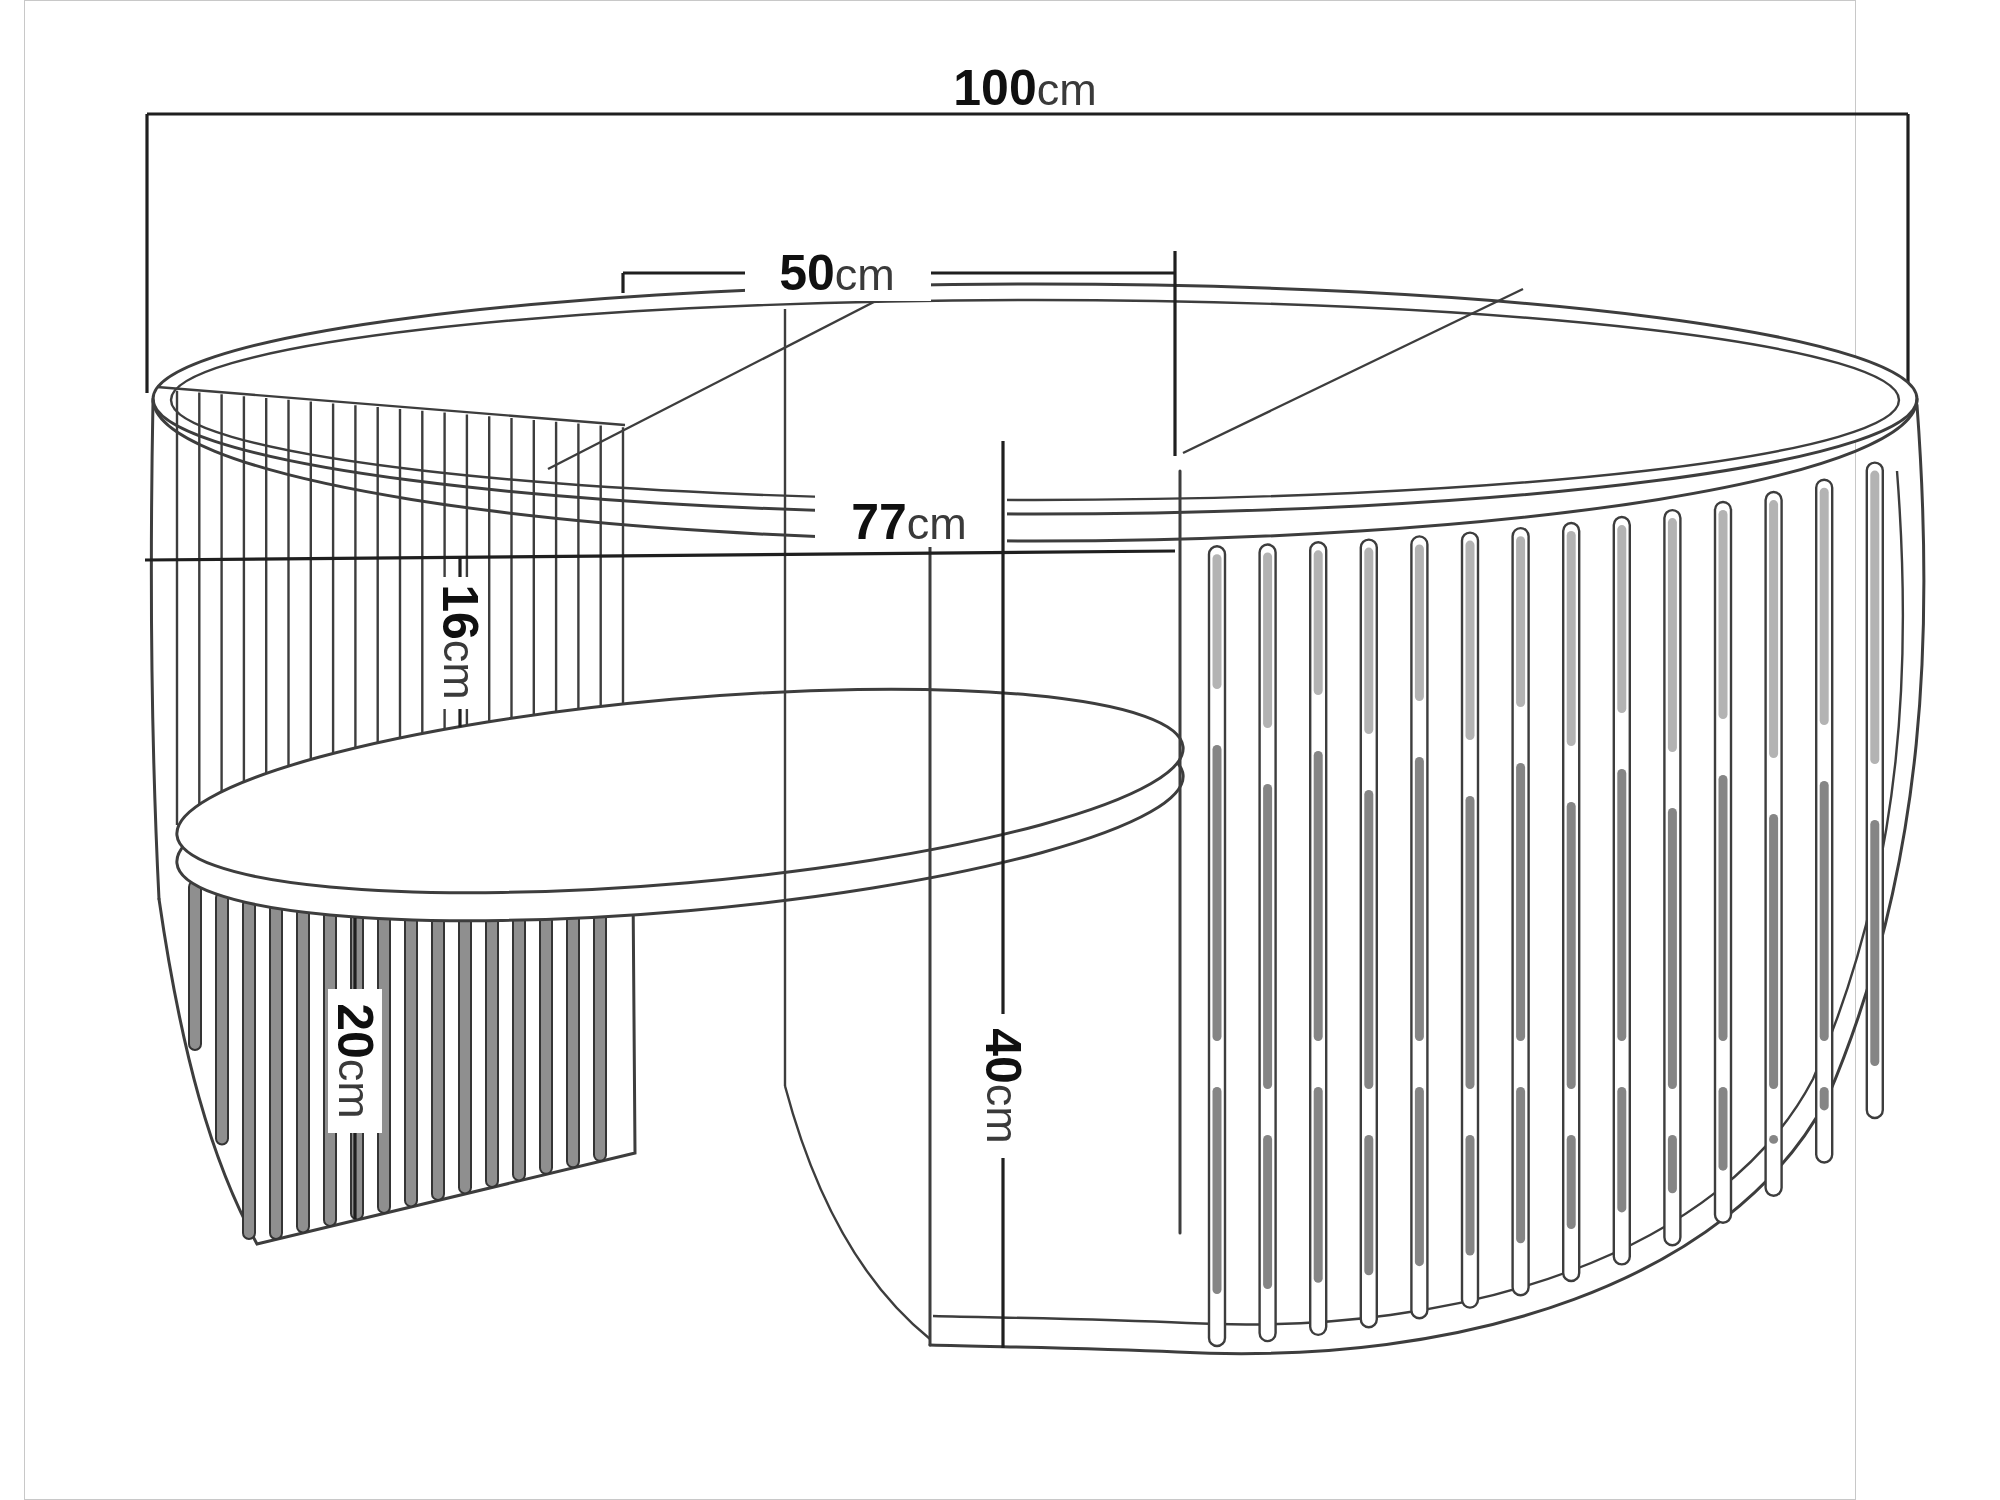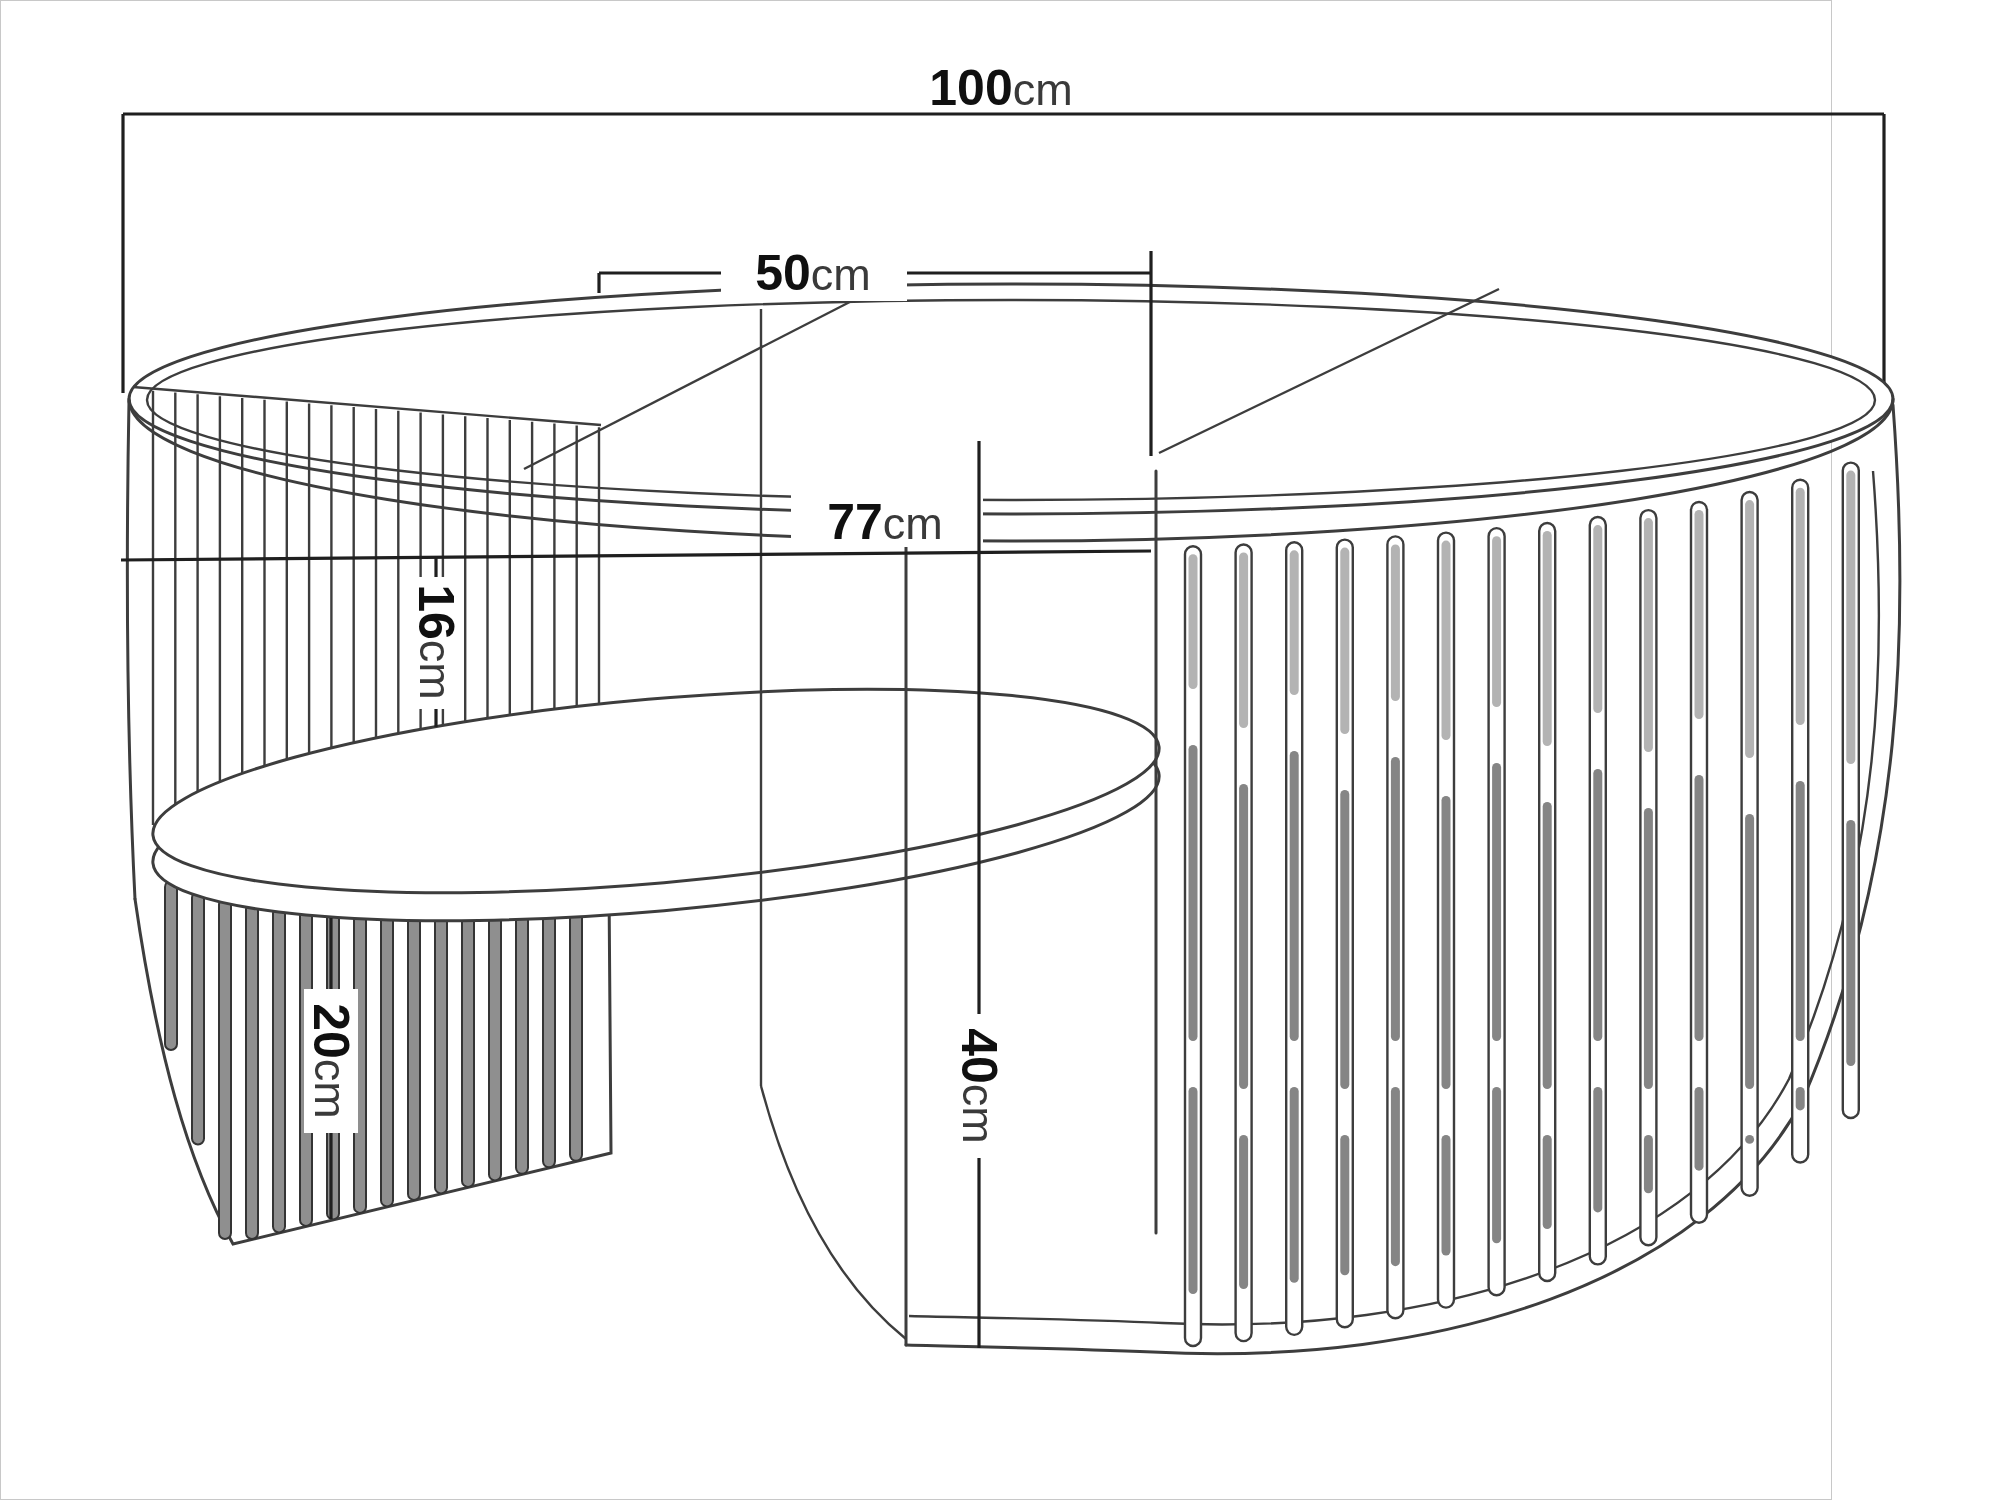--- a/index.html
+++ b/index.html
@@ -1,17 +1,17 @@
 <!DOCTYPE html>
 <html style="--line: #3d3d3d; --dim_line: #1f1f1f; --text: #101010; --unit_text: #3a3a3a; --slat_light: #b3b3b3; --slat_mid: #858585; --slat_dark: #8f8f8f; --background: #ffffff; --border: #c8c8c8;"><head>
 <meta charset="utf-8">
 <title>Diagram</title>
 <style>
   html,body{margin:0;padding:0;background:#fff;}
-  .frame{width:1832px;height:1500px;box-sizing:border-box;border:1px solid var(--border,#c8c8c8);background:var(--background,#fff);position:relative;}
+  .frame{width:1832px;height:1500px;box-sizing:border-box;border:1px solid var(--border,#c8c8c8);background:var(--background,#fff);position:relative;margin-left:24px;}
   svg{display:block;}
   .ln{stroke:var(--line,#3d3d3d);stroke-width:3;fill:none;stroke-linecap:round;}
   .ln-thin{stroke:var(--line,#3d3d3d);stroke-width:2.4;fill:none;}
   .shape{fill:var(--background,#fff);stroke:var(--line,#3d3d3d);stroke-width:3;}
   .dim{stroke:var(--dim_line,#222);stroke-width:3.2;fill:none;}
   .bg{fill:var(--background,#fff);}
   .slat-dark{fill:var(--slat_dark,#8f8f8f);stroke:#343434;stroke-width:2;}
   .slat-outline{fill:var(--background,#fff);stroke:var(--line,#3d3d3d);stroke-width:2.4;}
   .slat-fill-light{fill:var(--slat_light,#b3b3b3);}
   .slat-fill-dark{fill:var(--slat_mid,#858585);}

